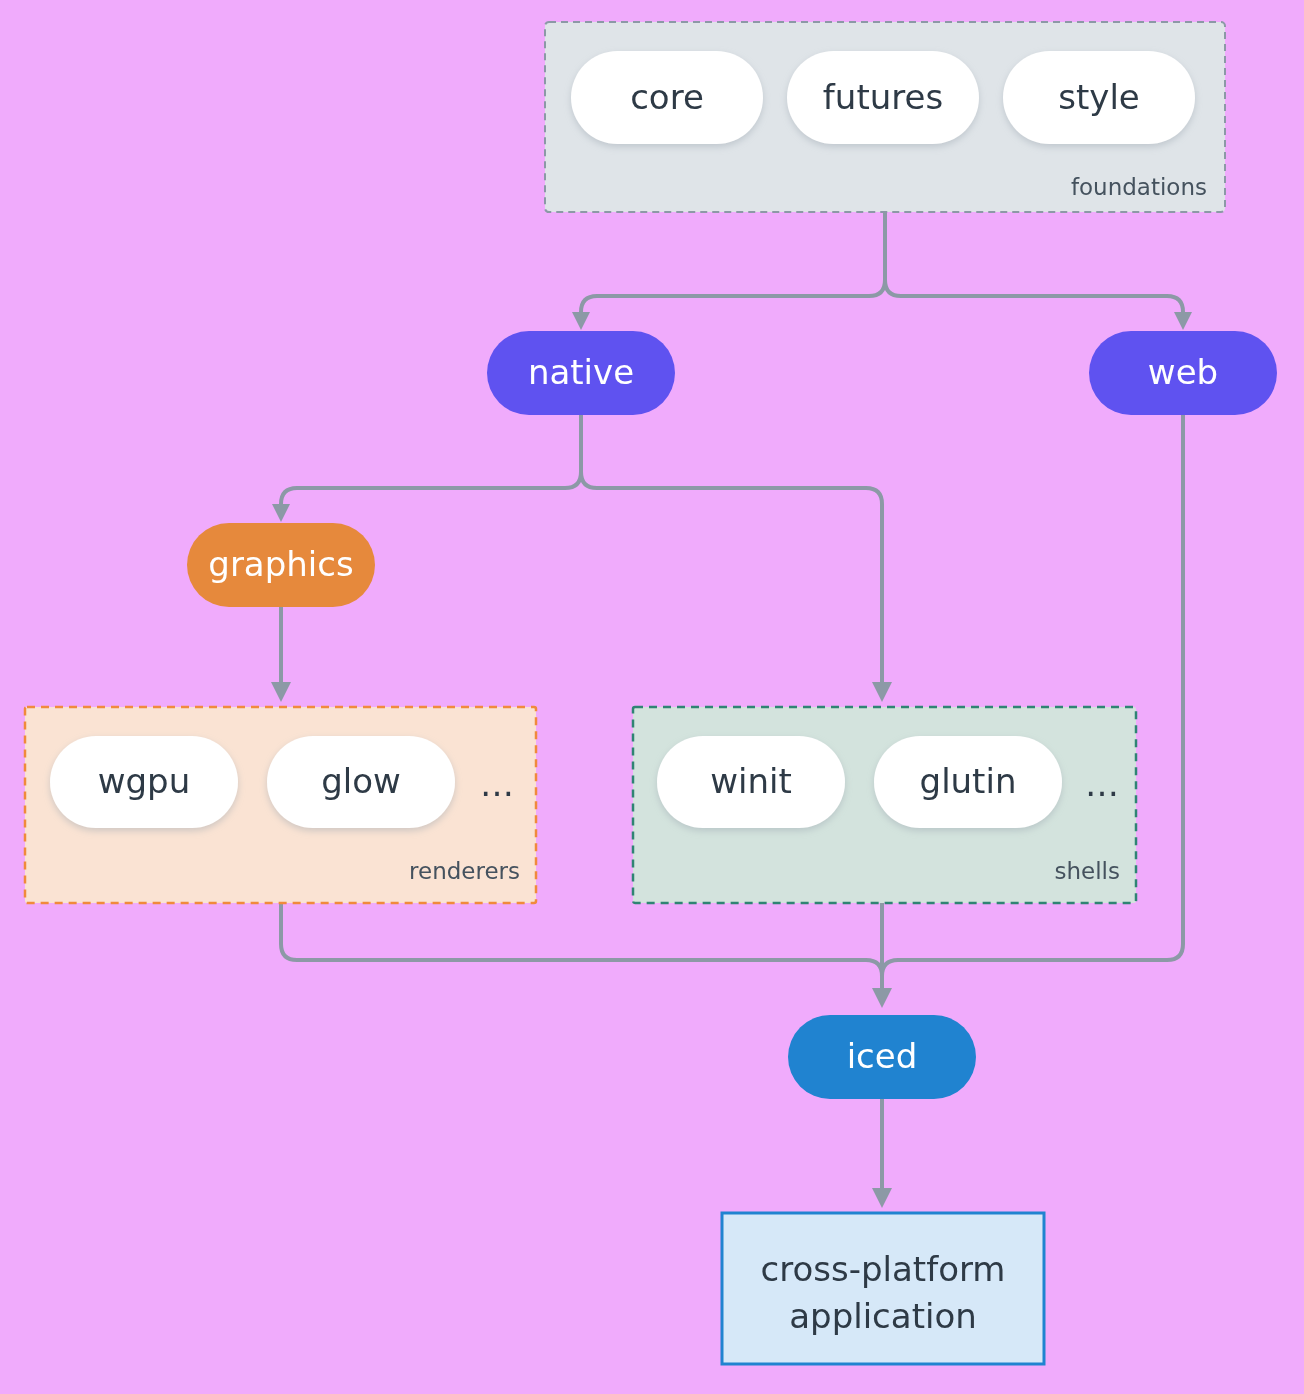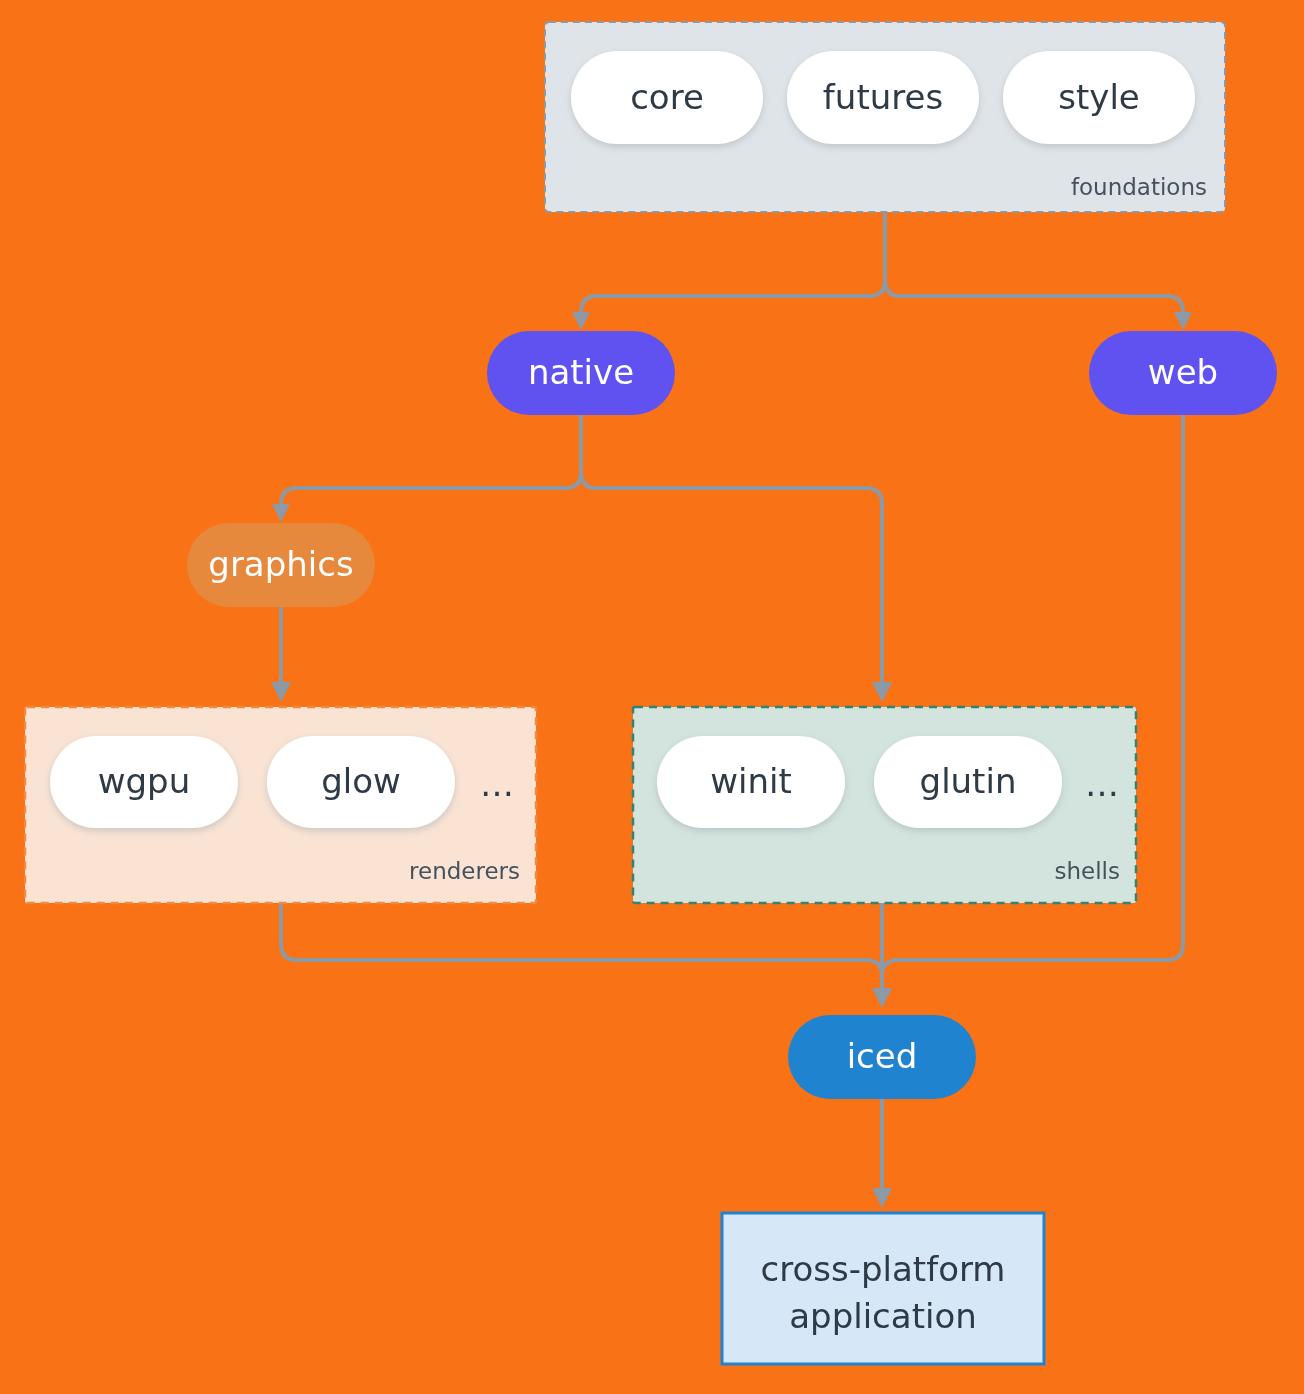--- a/index.html
+++ b/index.html
@@ -10,21 +10,21 @@
   body {
     width: 1304px;
     height: 1394px;
     overflow: hidden;
     font-family: "DejaVu Sans", sans-serif;
   }
   #diagram-root {
     position: relative;
     width: 1304px;
     height: 1394px;
-    background: #f97316;
+    background: #f0abfc;
   }
   svg#diagram {
     display: block;
     width: 1304px;
     height: 1394px;
   }
   .node-label {
     font-family: "DejaVu Sans", sans-serif;
     dominant-baseline: middle;
     text-anchor: middle;

